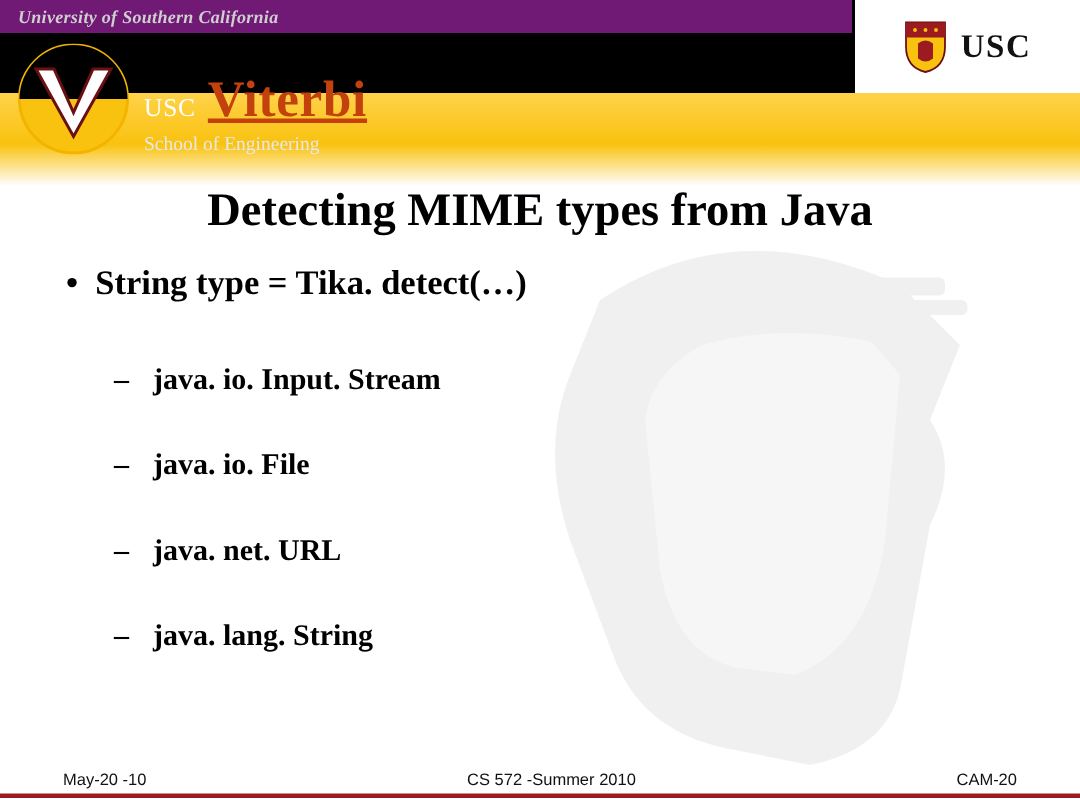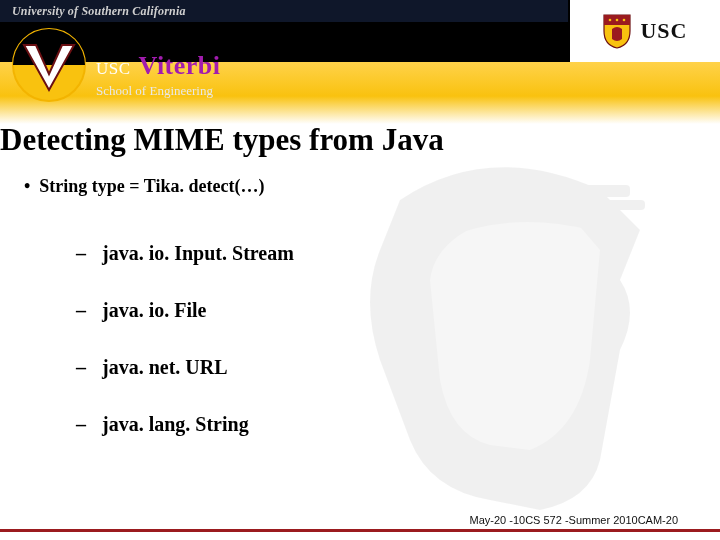--- a/index.html
+++ b/index.html
@@ -8,21 +8,21 @@
 
   
   .watermark {
     position: absolute; right: 60px; top: 160px; width: 320px; height: 360px;
     opacity: 0.10; pointer-events: none;
   }
 
   
   .topbar {
     position: absolute; left: 0; top: 0; width: 720px; height: 22px;
-    background: #0f172a; display: flex; align-items: center;
+    background: #701a75; display: flex; align-items: center;
   }
   .topbar-text {
     color: #cfcfcf; font-family: Georgia, "Times New Roman", serif;
     font-size: 12px; font-style: italic; font-weight: bold; margin-left: 12px;
     letter-spacing: .2px;
   }
 
   
   .blackband { position: absolute; left: 0; top: 22px; width: 720px; height: 42px; background: #000; }
 
@@ -41,49 +41,49 @@
     background: linear-gradient(180deg, #ffd24a 0%, #f9c20f 55%, #fff 100%);
   }
   
   .lockup {
     position: absolute; left: 12px; top: 28px; display: flex; align-items: center; gap: 10px;
   }
   .vlogo { width: 74px; height: 74px; }
   .lockup-text { display: flex; flex-direction: column; margin-top: 20px; }
   .lockup-combined { display: flex; align-items: baseline; gap: 8px; }
   .lockup-usc { color: #fff; font-family: Georgia, serif; font-size: 17px; letter-spacing: .5px; }
-  .lockup-viterbi { color: #a21caf; font-family: Georgia, serif; font-weight: bold; font-size: 26px; letter-spacing: .5px; }
+  .lockup-viterbi { color: #c2410c; font-family: Georgia, serif; font-weight: bold; font-size: 34px; letter-spacing: .5px; text-decoration: underline; }
   .lockup-soe { color: #e8e8e8; font-family: Georgia, serif; font-size: 13px; margin-top: 2px; }
 
   
   .title {
-    position: absolute; left: 0; top: 122px; width: 720px; text-align: left;
+    position: absolute; left: 0; top: 122px; width: 720px; text-align: center;
     font-size: 31px; font-weight: bold; color: #000;
   }
   .bullet1 {
-    position: absolute; left: 24px; top: 176px; font-size: 18px; font-weight: bold;
+    position: absolute; left: 44px; top: 176px; font-size: 23px; font-weight: bold;
   }
   .sublist {
     position: absolute; left: 76px; top: 214px;
   }
   .subitem { display: flex; align-items: baseline; gap: 12px; margin-bottom: 6px; }
   .dash { font-size: 20px; font-weight: bold; width: 14px; display: inline-block; }
   .subtext { font-size: 20px; font-weight: bold; margin-top: 28px; }
 
   
   .footer {
     position: absolute; left: 0; bottom: 0; width: 720px; height: 34px;
     border-top: 0; 
   }
   .footer-rule {
     position: absolute; left: 0; bottom: 8px; width: 720px; height: 3px; background: #9b1b1f;
   }
   .footer-row {
     position: absolute; left: 0; bottom: 14px; width: 720px; height: 18px;
-    display: flex; justify-content: flex-end; align-items: flex-end;
+    display: flex; justify-content: space-between; align-items: flex-end;
     padding: 0 42px; font-family: Arial, Helvetica, sans-serif; font-size: 11px; color: #111;
   }
 </style>
 </head>
 <body>
 <div class="slide">
 
   <svg class="watermark" viewBox="0 0 320 360">
     <g fill="#777">
       <path d="M60 40 Q150 -20 260 30 L300 70 L280 120 Q300 150 280 190 L260 300 Q250 340 200 350 L150 340 Q90 330 70 280 L40 200 Q20 140 40 90 Z"></path>

